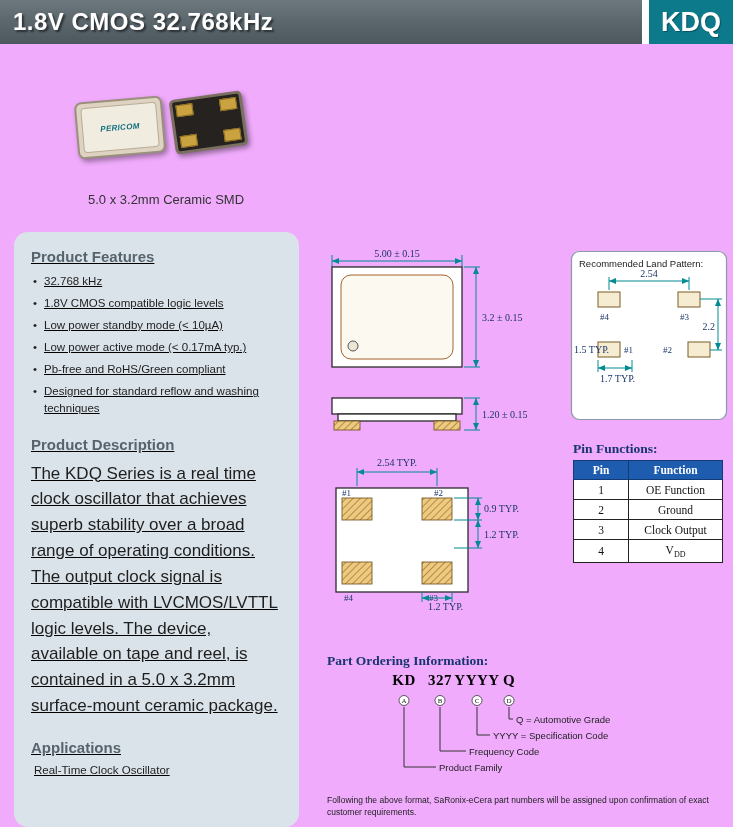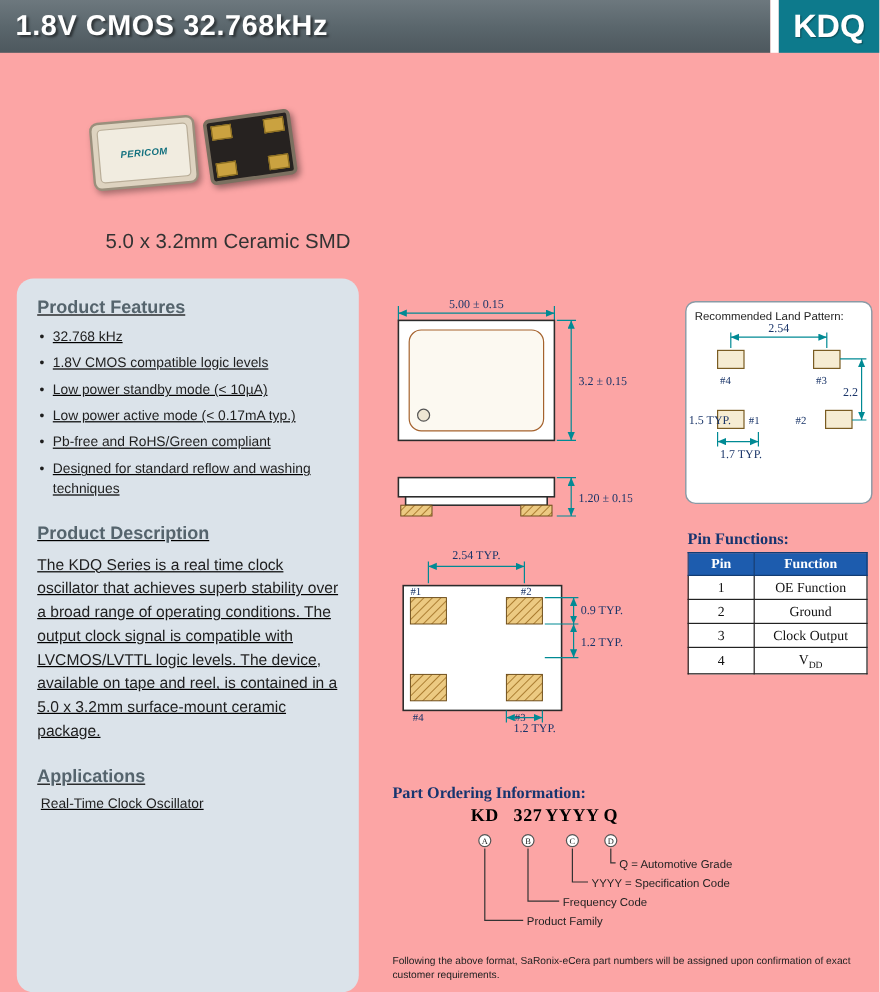--- a/index.html
+++ b/index.html
@@ -1,20 +1,20 @@
 <!DOCTYPE html>
 <html><head>
 <meta charset="utf-8">
 <style>
   * { box-sizing: border-box; }
   html,body { margin:0; padding:0; background:#fff; }
   #page {
     position: relative;
     width: 733px; height: 827px;
-    background:#fca5a5;
+    background:#f0abfc;
     font-family: "Liberation Sans", sans-serif;
     overflow: hidden;
   }
 
   
   .hdr { position:absolute; top:0; left:0; width:733px; height:44px; display:flex; }
   .hdr-bar {
     flex:1; display:flex; align-items:center; padding-left:13px;
     background: linear-gradient(180deg,#6d787e 0%, #59656b 55%, #4d585e 100%);
   }
@@ -43,36 +43,36 @@
   .chip-brand { font-size:8px; font-style:italic; font-weight:bold; color:#12707e; letter-spacing:.3px; }
   .chip-dark {
     position:absolute; left:172px; top:95px; width:73px; height:55px;
     transform:rotate(-8deg);
     background:#262220; border:3px solid #7b7060; border-radius:5px;
     box-shadow:2px 3px 5px rgba(0,0,0,.4);
   }
   .pad { position:absolute; width:17px; height:12px; background:#caa240; border:1px solid #8a6d20; }
   .pad.tl{ left:3px; top:3px; } .pad.tr{ right:3px; top:3px; }
   .pad.bl{ left:3px; bottom:3px; } .pad.br{ right:3px; bottom:3px; }
-  .photo-caption { position:absolute; left:88px; top:192px; font-size:17px; color:#333; }
+  .photo-caption { position:absolute; left:88px; top:192px; font-size:13px; color:#333; }
 
   
   .panel {
     position:absolute; left:14px; top:232px; width:285px; height:595px;
     background:#dbe3ea; border-radius:14px; padding:16px 17px;text-decoration:underline;
   }
   .panel-h { font-size:15px; font-weight:bold; color:#55646d; margin:0 0 8px 0; }
   .panel-h.mt { margin-top:20px; }
   .features { margin:0; padding:0; list-style:none; }
   .features li {
     position:relative; padding-left:13px; margin-bottom:6px;
     font-size:11.5px; line-height:1.4; color:#1e1e1e;
   }
   .features li::before { content:"•"; position:absolute; left:2px; color:#1e1e1e; }
-  .desc { font-size:13px; line-height:1.52; color:#1e1e1e; margin:0; }
+  .desc { font-size:17px; line-height:1.52; color:#1e1e1e; margin:0; }
   .app-item { font-size:11.5px; color:#1e1e1e; padding-left:3px; }
 
   
   .sec-h {
     position:absolute; font-family:"Liberation Serif", serif; font-weight:bold;
     color:#16356f; font-size:14px;
   }
   .sec-note { font-size:10px; }
   #pkg-heading { left:327px; top:234px; }
   #pin-heading { left:573px; top:441px; font-size:13.5px; }

